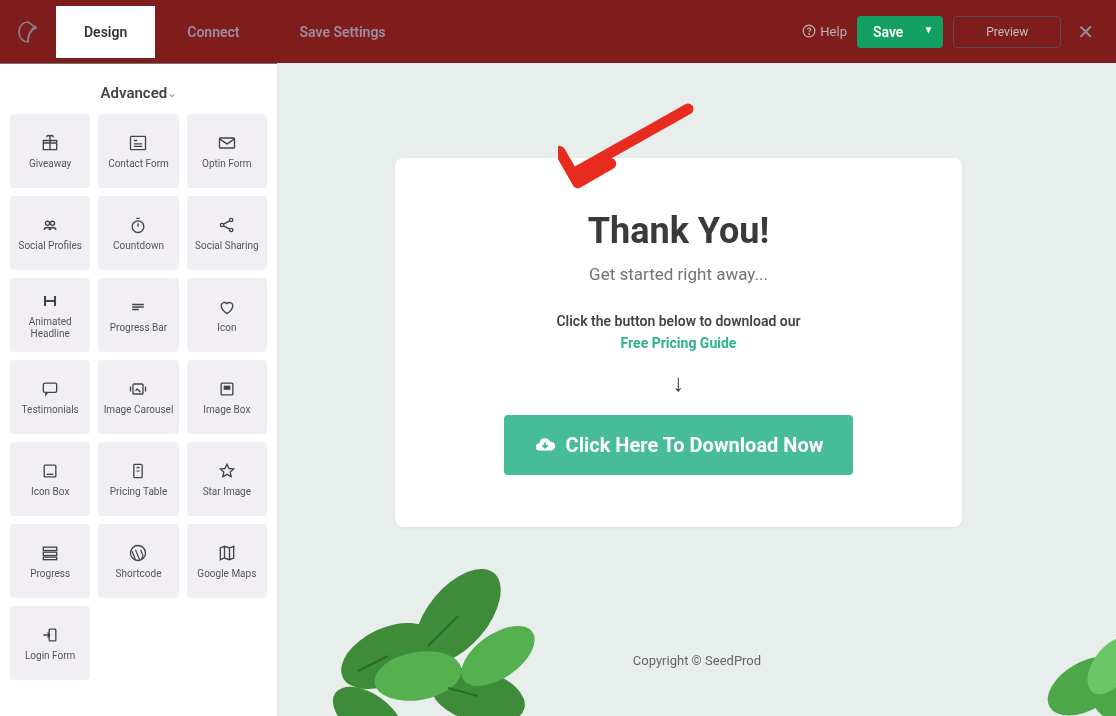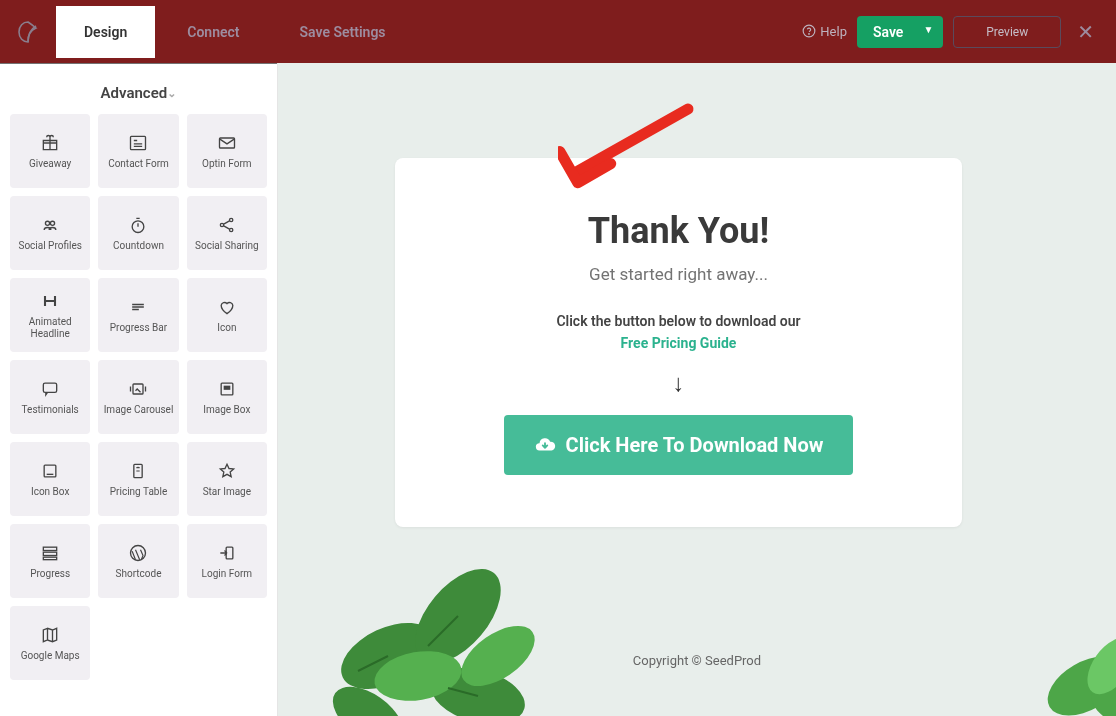--- a/index.html
+++ b/index.html
@@ -231,33 +231,33 @@
               <svg viewBox="0 0 24 24">
                 <circle cx="12" cy="12" r="9" stroke="currentColor" fill="none" stroke-width="1.6"></circle>
                 <path d="M5 10l4 10M9 8l5 12M15 8l3 7-2 5" stroke="currentColor" fill="none" stroke-width="1.4"></path>
               </svg>
             </div>
             <div class="block-label">Shortcode</div>
           </div>
           <div class="block">
             <div class="block-icon">
               <svg viewBox="0 0 24 24">
+                <path d="M9 4L4 6v14l5-2 6 2 5-2V4l-5 2-6-2zM9 4v14M15 6v14" stroke="currentColor" fill="none" stroke-width="1.6"></path>
+              </svg>
+            </div>
+            <div class="block-label">Google Maps</div>
+          </div>
+          <div class="block">
+            <div class="block-icon">
+              <svg viewBox="0 0 24 24">
                 <rect x="11" y="5" width="8" height="14" rx="1" stroke="currentColor" fill="none" stroke-width="1.6"></rect>
                 <path d="M4 12h8m0 0l-3-3m3 3l-3 3" stroke="currentColor" fill="none" stroke-width="1.6"></path>
               </svg>
             </div>
             <div class="block-label">Login Form</div>
-          </div>
-          <div class="block">
-            <div class="block-icon">
-              <svg viewBox="0 0 24 24">
-                <path d="M9 4L4 6v14l5-2 6 2 5-2V4l-5 2-6-2zM9 4v14M15 6v14" stroke="currentColor" fill="none" stroke-width="1.6"></path>
-              </svg>
-            </div>
-            <div class="block-label">Google Maps</div>
           </div>
         </div>
       <div class="collapse-handle">‹</div>
     </div>
 
     <div class="canvas">
       <div class="annotation-arrow">
         <svg viewBox="0 0 140 100">
             <path d="M130 8 L20 70" stroke="#e82b1f" stroke-width="11" fill="none" stroke-linecap="round"></path>
             <path d="M14 44 L14 80 L52 80" stroke="#e82b1f" stroke-width="11" fill="none" stroke-linecap="round" stroke-linejoin="round" transform="rotate(-30 20 70)"></path>

